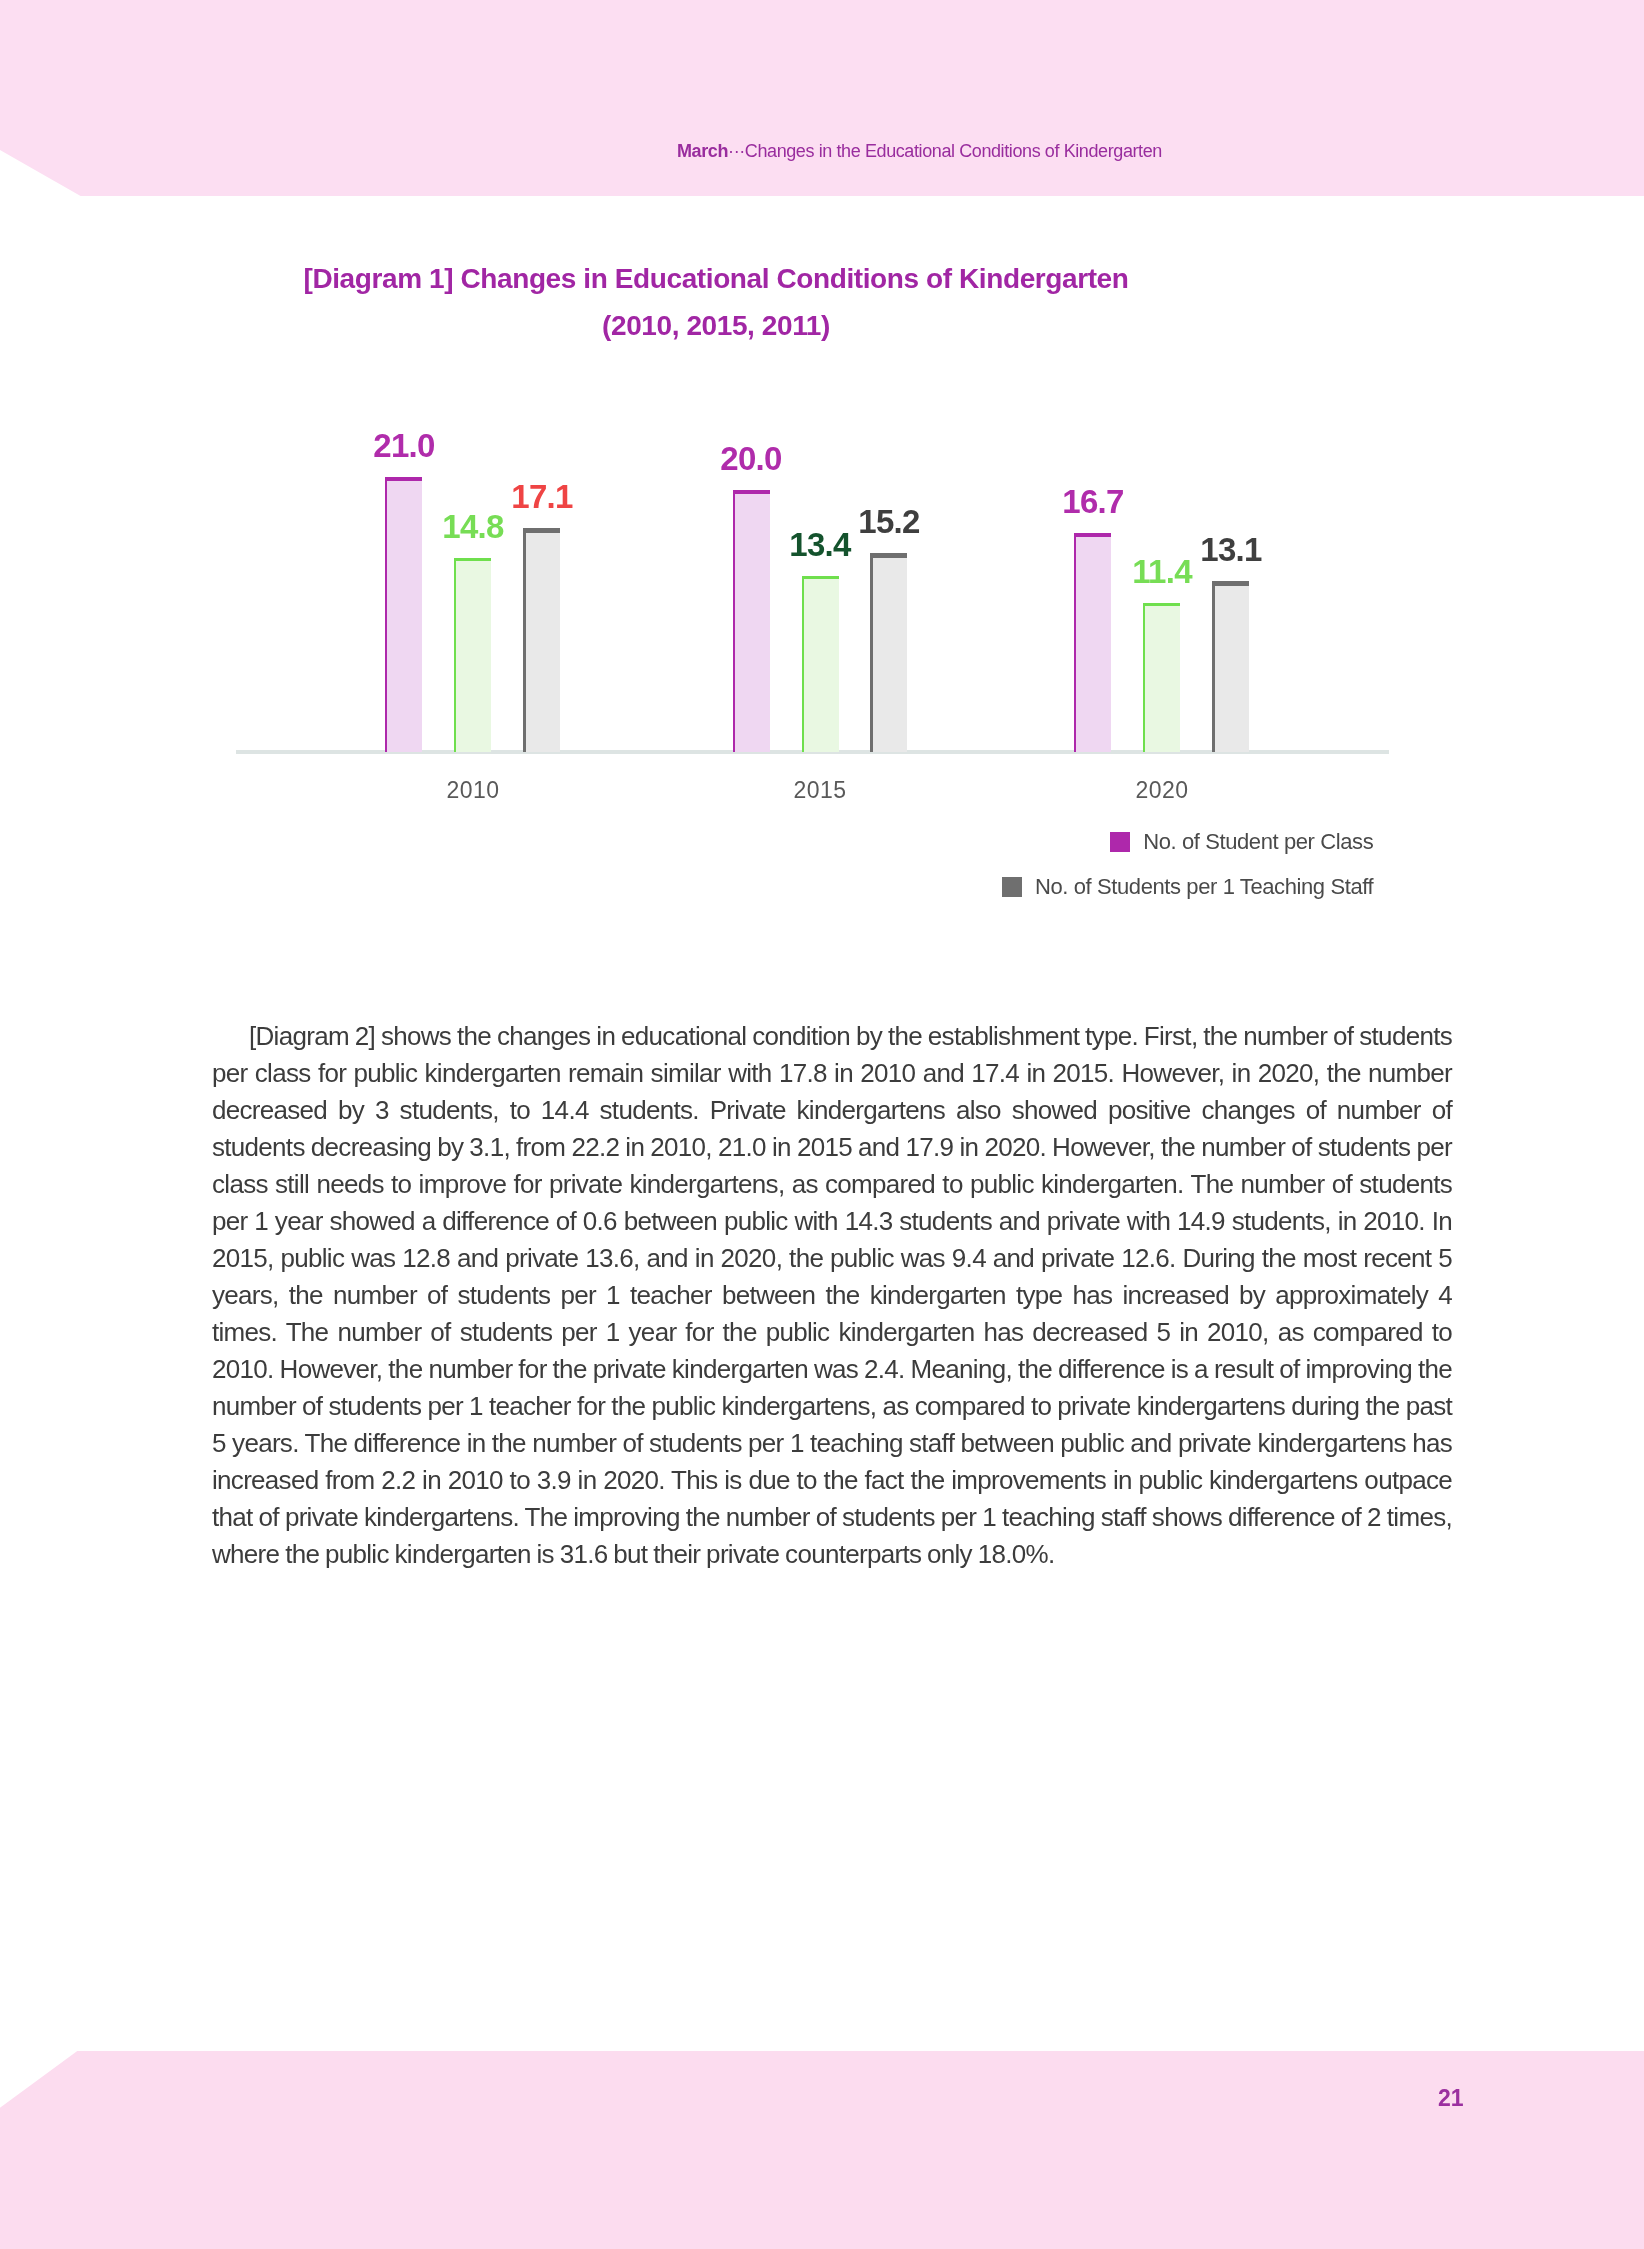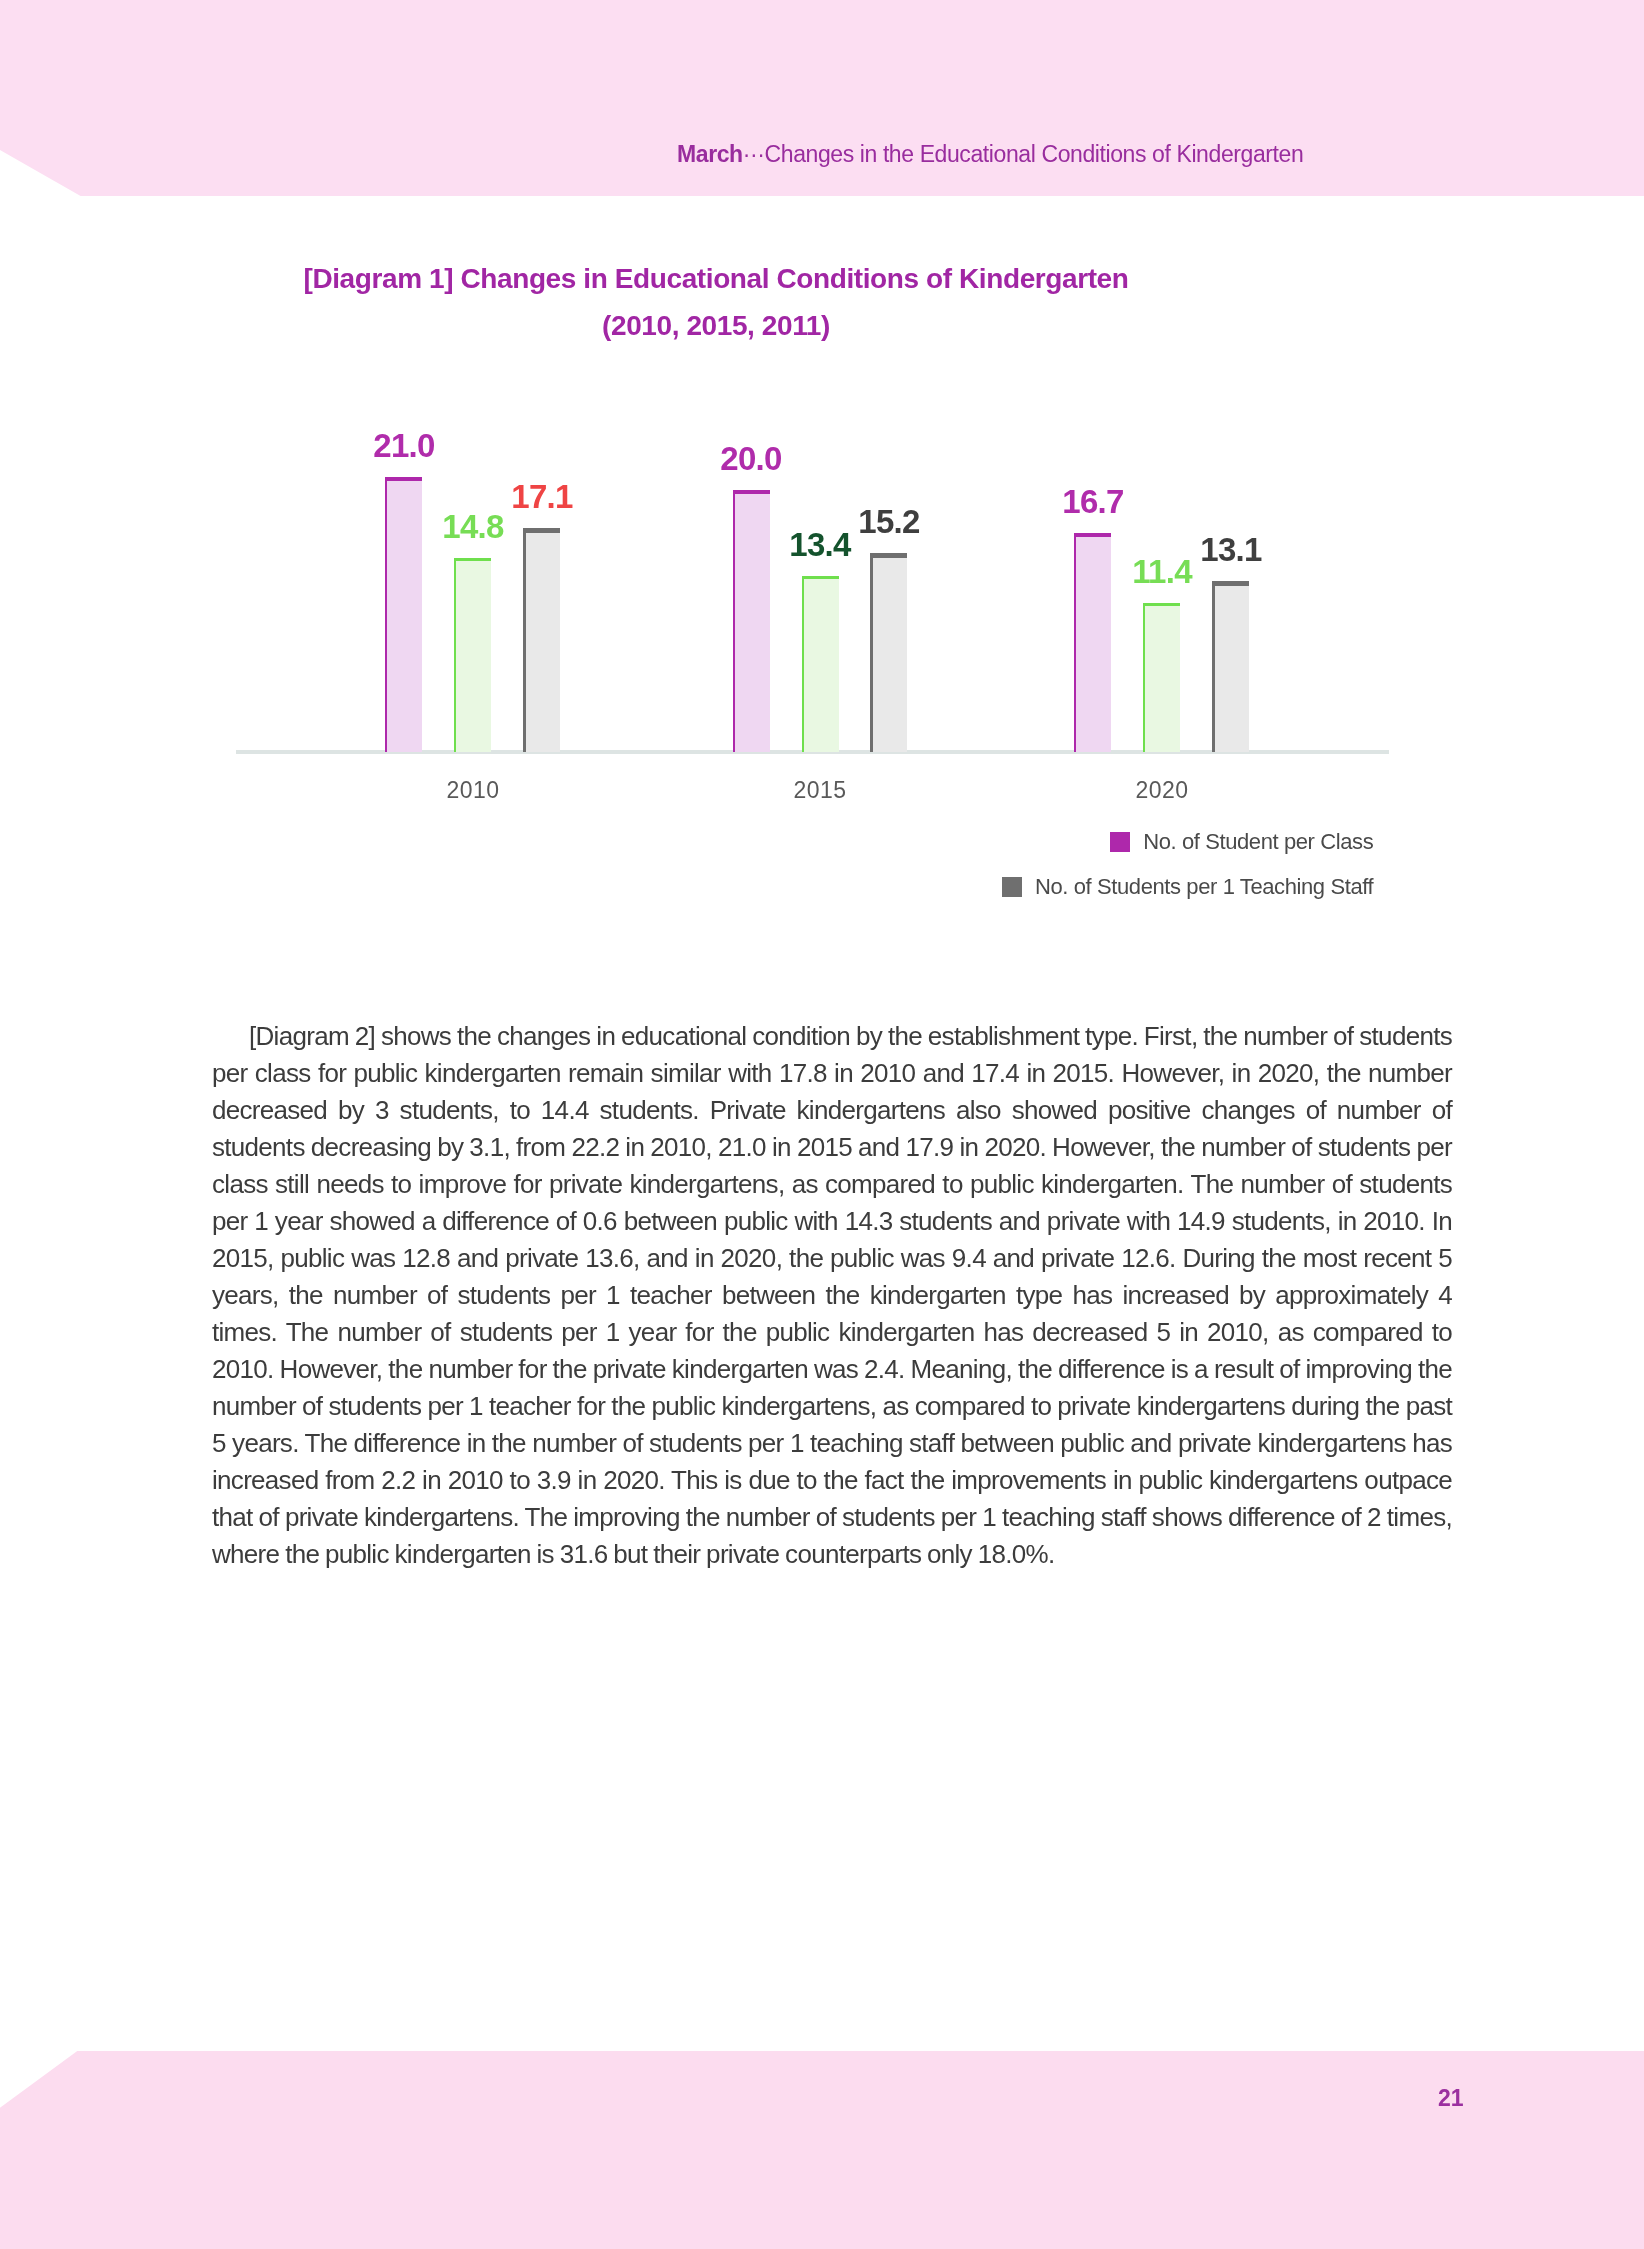--- a/index.html
+++ b/index.html
@@ -2,21 +2,21 @@
 <html style="font-size:11.7px"><head>
 <meta charset="utf-8">
 <style>
   html,body{margin:0;padding:0;background:#ffffff;}
   .page{position:relative;width:1644px;height:2250px;background:#ffffff;overflow:hidden;
         font-family:"Liberation Sans",sans-serif;}
 
   
   .top-band{position:absolute;left:0;top:0;width:1644px;height:196px;background:#fcdef2;
             clip-path:polygon(0 0,100% 0,100% 100%,4.9% 100%,0 76.5%);}
-  .header-line{position:absolute;left:677px;top:141px;font-size:23px;color:#992d9e;
+  .header-line{position:absolute;left:677px;top:141px;font-size:18px;color:#992d9e;
                letter-spacing:-0.4px;white-space:nowrap;}
   .header-line b{font-weight:bold;}
 
   
   .diagram-title{position:absolute;left:0;top:255px;width:1432px;text-align:center;
                  color:#a126a4;font-weight:bold;font-size:28px;line-height:47px;letter-spacing:-0.4px;}
 
   
   .chart{position:absolute;left:236px;top:396px;width:1153px;height:440px;}
   .axis-line{position:absolute;left:0;top:354px;width:1153px;height:3.7px;background:#dde4e3;}

